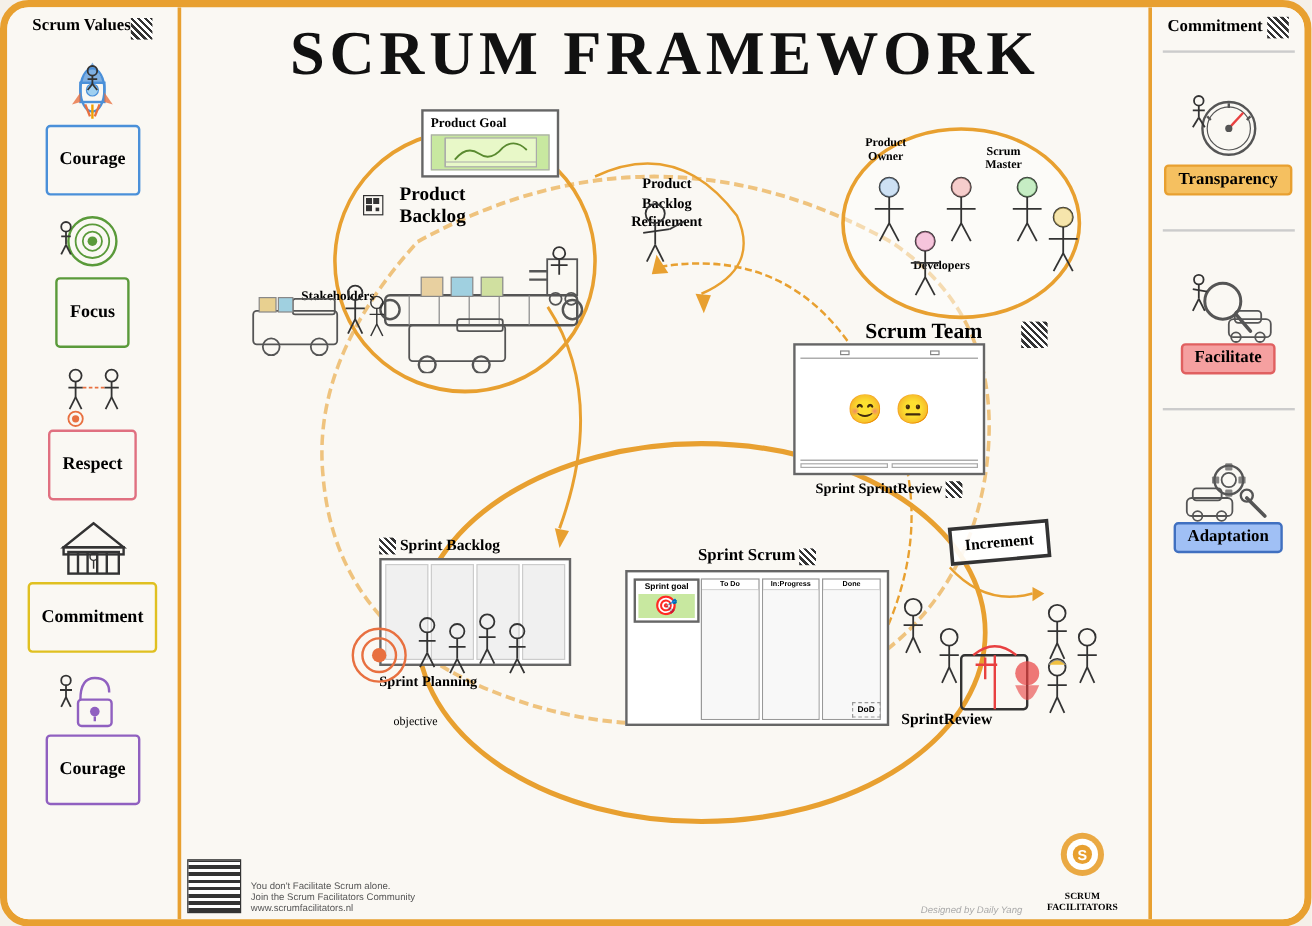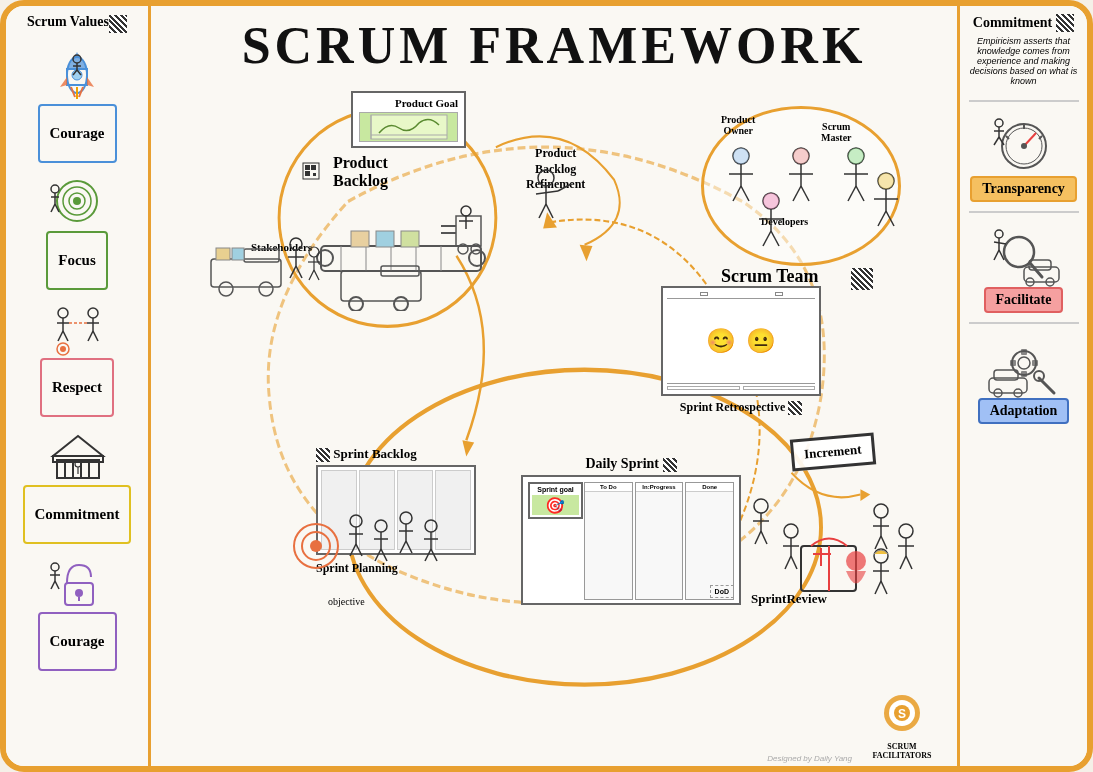--- a/index.html
+++ b/index.html
@@ -101,21 +101,21 @@
     .empiricism-text {
       font-size: 9px;
       text-align: center;
       margin: 4px 0;
       font-style: italic;
     }
     .pillar-item {
       display: flex;
       flex-direction: column;
       align-items: center;
-      margin: 5px 0;
+      margin: 24px 0;
       width: 120px;
     }
     .pillar-icon {
       width: 80px;
       height: 65px;
       display: flex;
       align-items: center;
       justify-content: center;
       font-size: 28px;
     }
@@ -287,21 +287,20 @@
       <div class="value-label label-purple">Courage</div>
     </div>
   </div>
 
   <div class="right-sidebar">
     <div class="empiricism-section">
       <div class="empiricism-title">
         <span style="font-size:14px;font-weight:bold;font-family:'Comic Sans MS',cursive;">Commitment</span>
         <span class="qr-mini" style="margin-left:4px;"></span>
       </div>
-      <div class="empiricism-text">Empiricism asserts that knowledge comes from experience and making decisions based on what is known</div>
     </div>
 
     <div style="width:110px;height:2px;background:#ccc;margin:4px 0;"></div>
 
     <div class="pillar-item">
       <div class="pillar-icon">
         <svg width="80" height="65" viewBox="0 0 80 65">
 
           <circle cx="40" cy="35" r="22" fill="none" stroke="#555" stroke-width="2"></circle>
           <circle cx="40" cy="35" r="18" fill="none" stroke="#555" stroke-width="1"></circle>
@@ -391,21 +390,21 @@
       <path d="M 590 490 Q 650 380 580 280 Q 520 180 400 200" fill="none" stroke="#e8a030" stroke-width="2" stroke-dasharray="6,3"></path>
       <polygon points="402,190 398,205 412,204" fill="#e8a030"></polygon>
 
       <path d="M 350 130 Q 420 100 470 160 Q 490 200 440 220" fill="none" stroke="#e8a030" stroke-width="2"></path>
       <polygon points="435,220 442,235 448,221" fill="#e8a030"></polygon>
 
       <path d="M 650 430 Q 680 460 720 450" fill="none" stroke="#e8a030" stroke-width="2"></path>
       <polygon points="720,445 730,450 720,456" fill="#e8a030"></polygon>
     </svg>
 
-    <div style="position:absolute; left:200px; top:85px; width:115px; border:2px solid #666; background:#fff; padding:4px 6px; font-size:10px; font-weight:bold; text-align:right; font-family:'Comic Sans MS',cursive;">
+    <div style="position:absolute; left:200px; top:85px; width:115px; border:2px solid #666; background:#fff; padding:4px 6px; font-size:10px; font-weight:bold; text-align:left; font-family:'Comic Sans MS',cursive;">
       <span style="font-size:11px;">Product Goal</span>
       <div style="margin-top:3px;background:#c8e8a0;height:30px;border:1px solid #aaa;display:flex;align-items:center;justify-content:center;">
         <svg width="80" height="28" viewBox="0 0 80 28">
           <rect x="2" y="2" width="76" height="24" fill="#e8f8c8" stroke="#aaa" stroke-width="1"></rect>
           <path d="M10 20 Q20 8 30 15 Q40 22 50 10 Q60 2 70 12" fill="none" stroke="#5a8a30" stroke-width="1.5"></path>
           <line x1="2" y1="22" x2="78" y2="22" stroke="#aaa" stroke-width="1"></line>
           <line x1="2" y1="2" x2="2" y2="26" stroke="#aaa" stroke-width="1"></line>
         </svg>
       </div>
     </div>
@@ -452,21 +451,21 @@
         <div style="flex:1; display:flex; align-items:center; justify-content:center; gap:10px; font-size:24px;">
           <span>😊</span>
             <span>😐</span>
         </div>
         <div style="border-top:1px solid #999; font-size:7px; display:flex; gap:3px; padding-top:2px;">
           <div style="flex:1; border:1px solid #aaa; padding:1px;"></div>
           <div style="flex:1; border:1px solid #aaa; padding:1px;"></div>
         </div>
       </div>
       <div style="font-size:12px; font-weight:bold; font-family:'Comic Sans MS',cursive; margin-top:4px;">
-        <span>Sprint Retrospective</span>
+        <span>Sprint SprintReview</span>
         <span class="qr-mini" style="width:14px;height:14px;"></span>
       </div>
     </div>
 
     <div style="position:absolute; left:165px; top:555px; font-size:12px; font-weight:bold; font-family:'Comic Sans MS',cursive;">
       <span>Sprint Planning</span>
     </div>
 
     <div style="position:absolute; left:165px; top:440px;">
       <div style="font-size:13px; font-weight:bold; font-family:'Comic Sans MS',cursive; margin-bottom:3px;">
@@ -477,21 +476,21 @@
       <div style="border:2px solid #666; background:#fff; width:160px; height:90px; display:flex; gap:2px; padding:3px;">
         <div style="flex:1; border:1px solid #ccc; background:#f0f0f0;"></div>
         <div style="flex:1; border:1px solid #ccc; background:#f0f0f0;"></div>
         <div style="flex:1; border:1px solid #ccc; background:#f0f0f0;"></div>
         <div style="flex:1; border:1px solid #ccc; background:#f0f0f0;"></div>
       </div>
     </div>
 
     <div style="position:absolute; left:370px; top:450px;">
       <div style="font-size:14px; font-weight:bold; font-family:'Comic Sans MS',cursive; margin-bottom:3px; text-align:center;">
-        <span>Daily Sprint</span>
+        <span>Sprint Scrum</span>
         <span class="qr-mini" style="width:14px;height:14px;"></span>
       </div>
 
       <div style="border:2px solid #666; background:#fff; width:220px; height:130px; padding:5px; position:relative;">
 
         <div style="position:absolute;left:5px;top:5px;width:55px;border:2px solid #666;background:#fff;padding:2px;font-size:7px;font-weight:bold;text-align:center;">
           <span>Sprint goal</span>
           <div style="background:#c8e8a0;height:20px;margin-top:2px;display:flex;align-items:center;justify-content:center;">
             <span style="font-size:16px;">🎯</span>
           </div>
@@ -709,20 +708,27 @@
         <line x1="132" y1="95" x2="148" y2="95" stroke="#333" stroke-width="1.5"></line>
         <line x1="140" y1="105" x2="134" y2="118" stroke="#333" stroke-width="1.5"></line>
         <line x1="140" y1="105" x2="146" y2="118" stroke="#333" stroke-width="1.5"></line>
       </svg>
     </div>
 
     <div style="position:absolute; left:700px; top:262px;">
       <div style="width:22px;height:22px;background:repeating-linear-gradient(45deg,#333,#333 2px,#fff 2px,#fff 4px);"></div>
     </div>
 
+    <div style="position:absolute; bottom:5px; left:5px; display:flex; align-items:flex-end; gap:8px;">
+
+      <div style="width:45px;height:45px;background:repeating-linear-gradient(0deg,#333,#333 3px,#fff 3px,#fff 6px);border:1px solid #333;"></div>
+      <div style="font-size:8px;color:#555;white-space:pre;">You don't Facilitate Scrum alone.
+Join the Scrum Facilitators Community
+www.scrumfacilitators.nl</div>
+    </div>
 
     <div style="position:absolute; bottom:5px; right:10px; text-align:center;">
       <svg width="90" height="45" viewBox="0 0 90 45">
         <circle cx="45" cy="20" r="18" fill="#e8a030" opacity="0.9"></circle>
         <circle cx="45" cy="20" r="13" fill="#fff"></circle>
         <circle cx="45" cy="20" r="8" fill="#e8a030"></circle>
 
         <text x="45" y="25" text-anchor="middle" font-size="12" font-weight="bold" fill="#fff">S</text>
       </svg>
       <div style="font-size:8px;font-weight:bold;font-family:'Comic Sans MS',cursive;line-height:1.2;">

